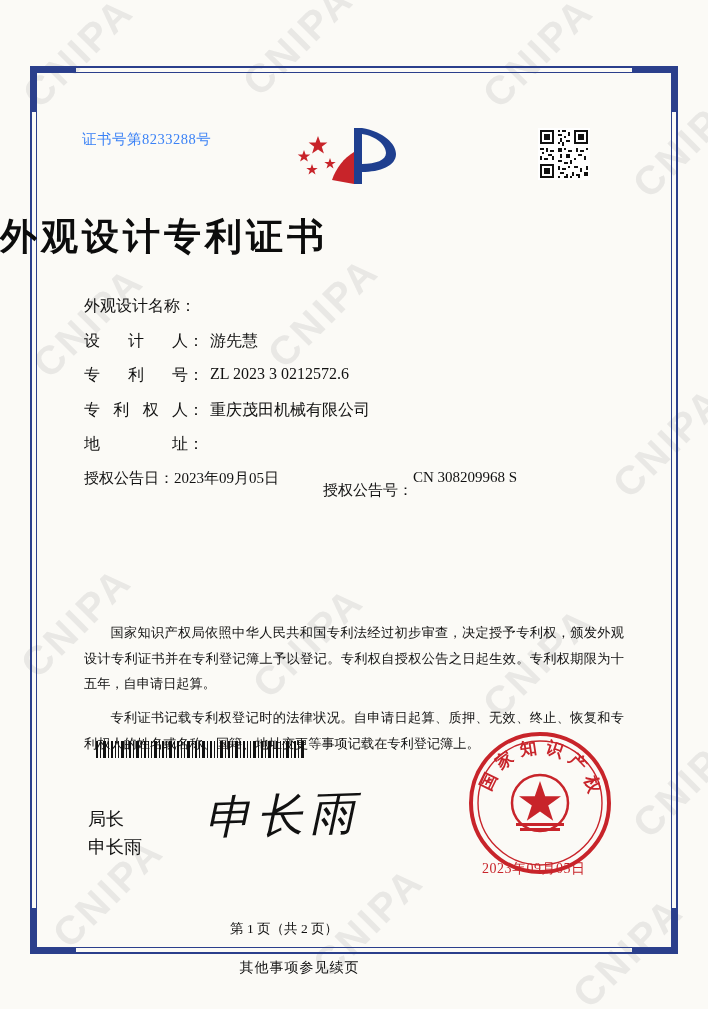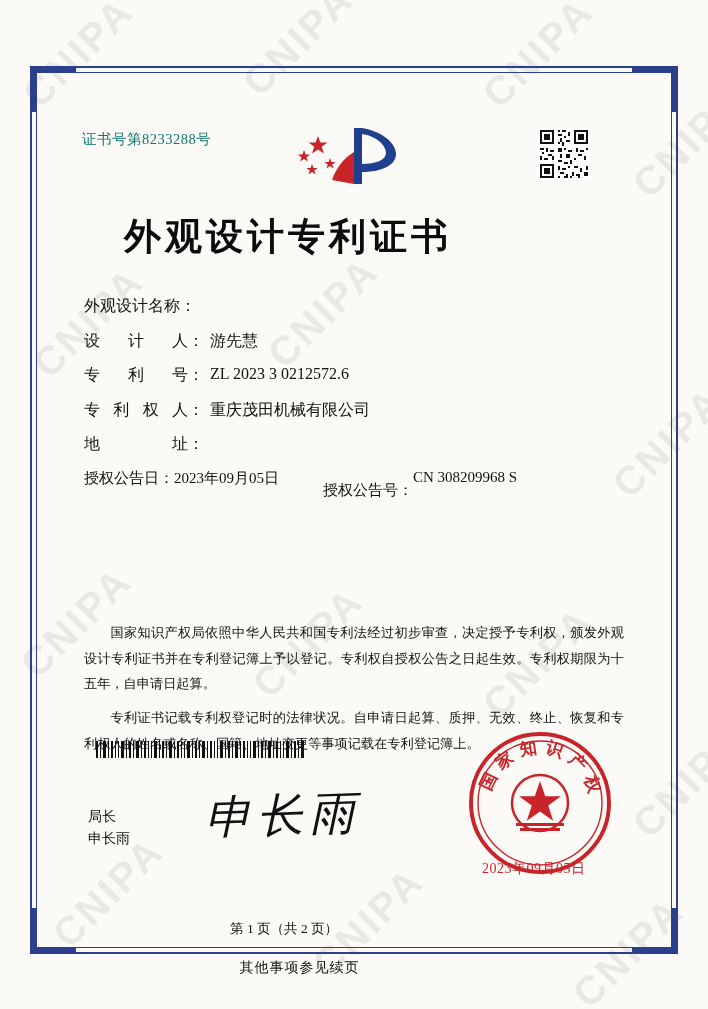--- a/index.html
+++ b/index.html
@@ -62,21 +62,21 @@
   .corner.tr { left: 632px; top: 66px;  border-right-width: 6px; border-top-width: 6px; }
   .corner.bl { left: 30px;  top: 908px; border-left-width: 6px; border-bottom-width: 6px; }
   .corner.br { left: 632px; top: 908px; border-right-width: 6px; border-bottom-width: 6px; }
 
   
   .cert-no {
     position: absolute;
     left: 82px;
     top: 130px;
     font-size: 14.5px;
-    color: #0f766e;
+    color: #3b82f6;
     letter-spacing: 0.5px;
   }
 
   .logo {
     position: absolute;
     left: 292px;
     top: 122px;
     width: 124px;
     height: 68px;
   }
@@ -87,21 +87,21 @@
     top: 128px;
     width: 52px;
     height: 52px;
   }
 
   .title {
     position: absolute;
     left: 0;
     top: 212px;
     width: 576px;
-    text-align: center;
+    text-align: left;
     font-size: 37px;
     font-weight: 700;
     letter-spacing: 4px;
     color: #0c0c0c;
     font-family: "DejaVu Serif", "Liberation Serif", serif;
   }
 
   
   .fields {
     position: absolute;
@@ -166,21 +166,21 @@
     top: 741px;
     width: 210px;
     height: 17px;
   }
 
   
   .sig-label {
     position: absolute;
     left: 88px;
     top: 806px;
-    font-size: 14px;
+    font-size: 18px;
     line-height: 1.55;
     color: #111;
   }
   .sig-script {
     position: absolute;
     left: 205px;
     top: 785px;
     font-size: 46px;
     color: #111;
     font-family: "DejaVu Serif", serif;

